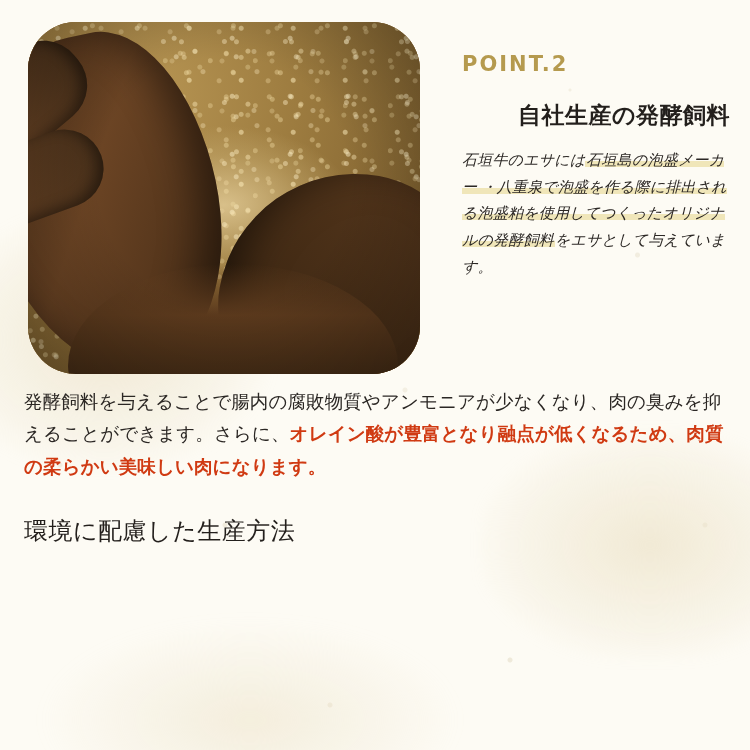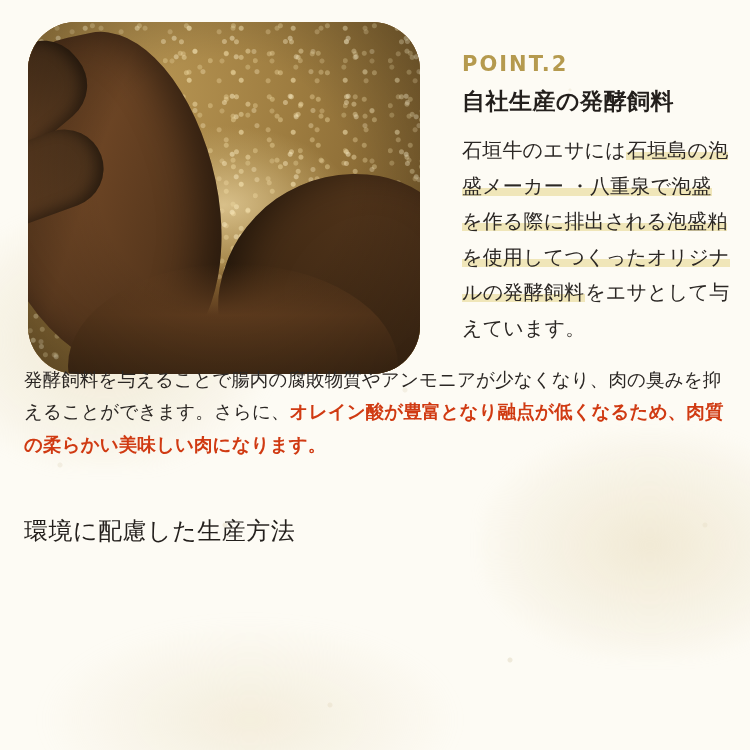--- a/index.html
+++ b/index.html
@@ -146,46 +146,49 @@
     left: 462px;
     top: 52px;
     width: 268px;
   }
   .point-label {
     font-family: "DejaVu Sans", sans-serif;
     font-size: 21px;
     font-weight: bold;
     letter-spacing: 2px;
     color: #b59a4e;
-    margin: 0 0 10px 0;
+    margin: 0 0 24px 0;
   }
   .point-title {
     font-size: 23px;
     font-weight: bold;
     color: #231f1c;
     letter-spacing: 0.5px;
     margin: 0 0 16px 0;
+    text-align: right;
   }
   .point-body {
-    font-size: 20px;
+    font-size: 15px;
     line-height: 1.78;
     color: #2b2724;
     letter-spacing: 0.2px;
+    font-style: italic;
   }
   .hl {
     background: linear-gradient(to bottom, rgba(0,0,0,0) 58%, #f0e6b9 58%, #f0e6b9 96%, rgba(0,0,0,0) 96%);
     padding: 0 1px;
   }
 
   
   .mid-block {
     position: absolute;
     left: 24px;
-    top: 364px;
+    top: 388px;
     width: 706px;
+    font-family: Liberation Mono, monospace;
   }
   .mid-block p {
     margin: 0;
     font-size: 18.5px;
     line-height: 1.75;
     color: #2b2724;
     letter-spacing: 0.1px;
   }
   .accent {
     color: #d03a12;

